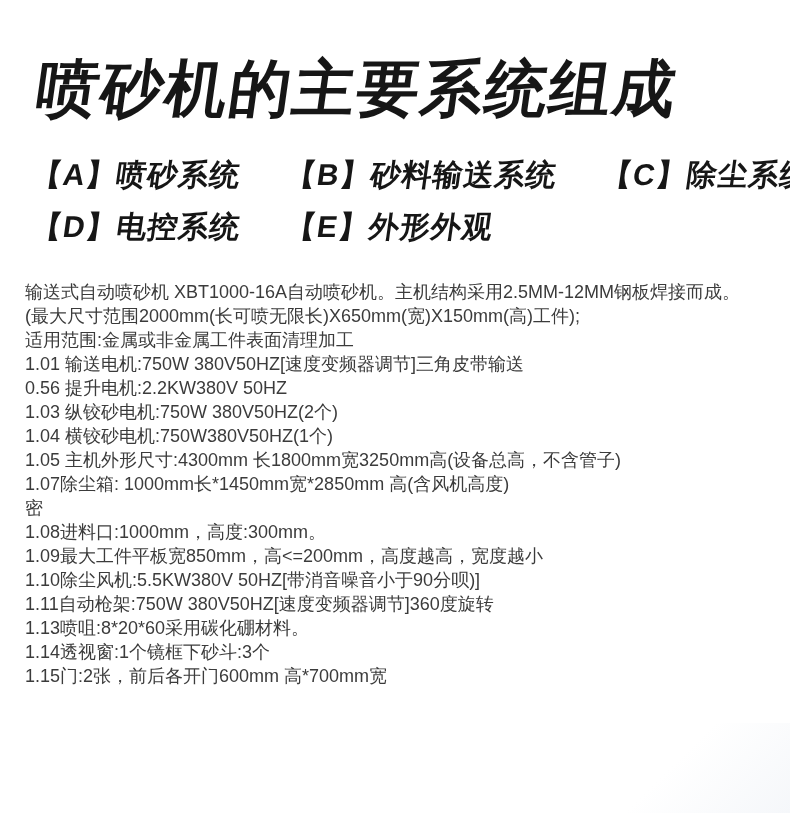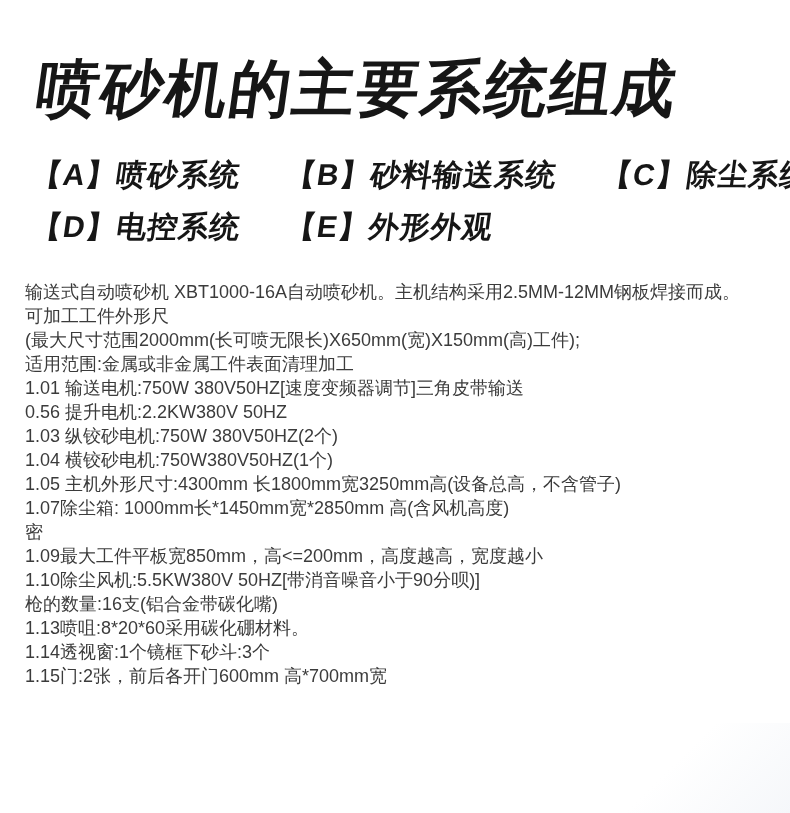--- a/index.html
+++ b/index.html
@@ -82,33 +82,33 @@
     <span class="system-item">【C】除尘系统</span>
   </div>
 
   <div class="systems-row systems-row-2">
     <span class="system-item">【D】电控系统</span>
     <span class="system-item">【E】外形外观</span>
   </div>
 
   <div class="spec-text">
     <div class="spec-line">输送式自动喷砂机 XBT1000-16A自动喷砂机。主机结构采用2.5MM-12MM钢板焊接而成。</div>
-    <div class="spec-line">可加工工件外形尺</div>
     <div class="spec-line">(最大尺寸范围2000mm(长可喷无限长)X650mm(宽)X150mm(高)工件);</div>
     <div class="spec-line">适用范围:金属或非金属工件表面清理加工</div>
     <div class="spec-line">1.01 输送电机:750W 380V50HZ[速度变频器调节]三角皮带输送</div>
     <div class="spec-line">0.56 提升电机:2.2KW380V 50HZ</div>
     <div class="spec-line">1.03 纵铰砂电机:750W 380V50HZ(2个)</div>
     <div class="spec-line">1.04 横铰砂电机:750W380V50HZ(1个)</div>
     <div class="spec-line">1.05 主机外形尺寸:4300mm 长1800mm宽3250mm高(设备总高，不含管子)</div>
     <div class="spec-line">1.07除尘箱: 1000mm长*1450mm宽*2850mm 高(含风机高度)</div>
     <div class="spec-line">密</div>
+    <div class="spec-line">1.08进料口:1000mm，高度:300mm。</div>
     <div class="spec-line">1.09最大工件平板宽850mm，高&lt;=200mm，高度越高，宽度越小</div>
     <div class="spec-line">1.10除尘风机:5.5KW380V 50HZ[带消音噪音小于90分呗)]</div>
-    <div class="spec-line">枪的数量:16支(铝合金带碳化嘴)</div>
+    <div class="spec-line">1.11自动枪架:750W 380V50HZ[速度变频器调节]360度旋转</div>
     <div class="spec-line">1.13喷咀:8*20*60采用碳化硼材料。</div>
     <div class="spec-line">1.14透视窗:1个镜框下砂斗:3个</div>
     <div class="spec-line">1.15门:2张，前后各开门600mm 高*700mm宽</div>
   </div>
 
   <div class="corner-shade"></div>
 
 </div>
 
 </body></html>

